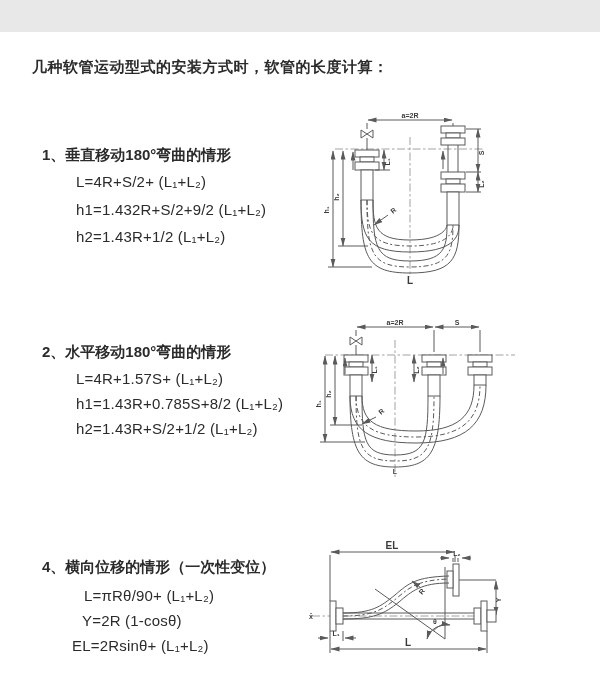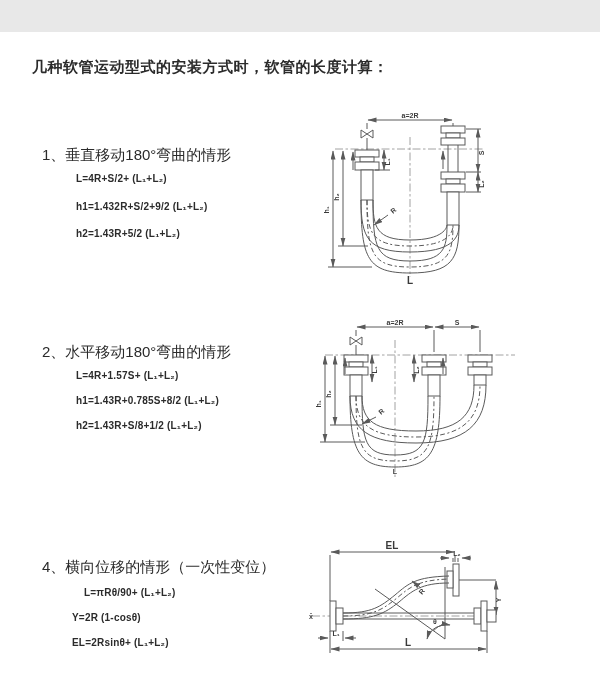--- a/index.html
+++ b/index.html
@@ -1,55 +1,55 @@
 <!DOCTYPE html>
 <html><head>
 <meta charset="utf-8">
 <style>
   html,body{margin:0;padding:0;background:#e8e8e8;}
   .page{position:relative;width:600px;height:675px;background:#ffffff;overflow:hidden;
         font-family:"Liberation Sans","DejaVu Sans",sans-serif;color:#2b2b2b;margin-top:32px;}
   .title{position:absolute;left:32px;top:26px;font-size:15px;font-weight:bold;letter-spacing:0.5px;}
   .sec{position:absolute;left:42px;width:300px;}
-  .sec-h{position:absolute;left:0;top:0;font-size:15px;font-weight:normal;white-space:nowrap;}
-  .formula{position:absolute;font-size:10px;font-weight:bold;white-space:nowrap;letter-spacing:0.2px;}
+  .sec-h{position:absolute;left:0;top:0;font-size:15px;font-weight:bold;white-space:nowrap;}
+  .formula{position:absolute;font-size:15px;font-weight:normal;white-space:nowrap;letter-spacing:0.2px;}
   svg.diag{position:absolute;}
   svg .ln{stroke:#5a5a5a;fill:none;stroke-width:1;}
   svg .fl{stroke:#5a5a5a;fill:#ffffff;stroke-width:1;}
   svg .cl{stroke:#8a8a8a;stroke-width:0.8;stroke-dasharray:8 2.5 2.5 2.5;fill:none;}
   svg .dsh{stroke-dasharray:5 2.5 2 2.5;}
   svg text{font-family:"Liberation Sans","DejaVu Sans",sans-serif;fill:#3a3a3a;}
   svg .dl{font-size:7px;font-weight:bold;}
   svg .bl{font-size:10px;font-weight:bold;}
 </style>
 </head>
 <body>
 
 <div class="page">
 
   <div class="title">几种软管运动型式的安装方式时，软管的长度计算：</div>
 
   <div class="sec" style="top:114px">
     <div class="sec-h">1、垂直移动180°弯曲的情形</div>
     <div class="formula" style="left:34px;top:27px">L=4R+S/2+ (L₁+L₂)</div>
     <div class="formula" style="left:34px;top:55px">h1=1.432R+S/2+9/2 (L₁+L₂)</div>
-    <div class="formula" style="left:34px;top:82px">h2=1.43R+5/2 (L₁+L₂)</div>
+    <div class="formula" style="left:34px;top:82px">h2=1.43R+1/2 (L₁+L₂)</div>
   </div>
 
   <div class="sec" style="top:311px">
     <div class="sec-h">2、水平移动180°弯曲的情形</div>
     <div class="formula" style="left:34px;top:27px">L=4R+1.57S+ (L₁+L₂)</div>
     <div class="formula" style="left:34px;top:52px">h1=1.43R+0.785S+8/2 (L₁+L₂)</div>
-    <div class="formula" style="left:34px;top:77px">h2=1.43R+S/8+1/2 (L₁+L₂)</div>
+    <div class="formula" style="left:34px;top:77px">h2=1.43R+S/2+1/2 (L₁+L₂)</div>
   </div>
 
   <div class="sec" style="top:526px">
     <div class="sec-h">4、横向位移的情形（一次性变位）</div>
     <div class="formula" style="left:42px;top:29px">L=πRθ/90+ (L₁+L₂)</div>
-    <div class="formula" style="left:30px;top:54px">Y=2R (1-cosθ)</div>
+    <div class="formula" style="left:40px;top:54px">Y=2R (1-cosθ)</div>
     <div class="formula" style="left:30px;top:79px">EL=2Rsinθ+ (L₁+L₂)</div>
   </div>
 
   <svg class="diag" style="left:310px;top:75px" width="290" height="180" viewBox="0 0 290 180">
     <defs>
       <pattern id="hp1" width="4" height="4" patternUnits="userSpaceOnUse">
         <path d="M0,0 L4,4 M4,0 L0,4" stroke="#8a8a8a" stroke-width="0.7"></path>
       </pattern>
       <marker id="ar1" markerWidth="10" markerHeight="6" refX="8.5" refY="2.5" orient="auto-start-reverse" markerUnits="userSpaceOnUse">
         <path d="M0,0 L9,2.5 L0,5 Z" fill="#5a5a5a"></path>

